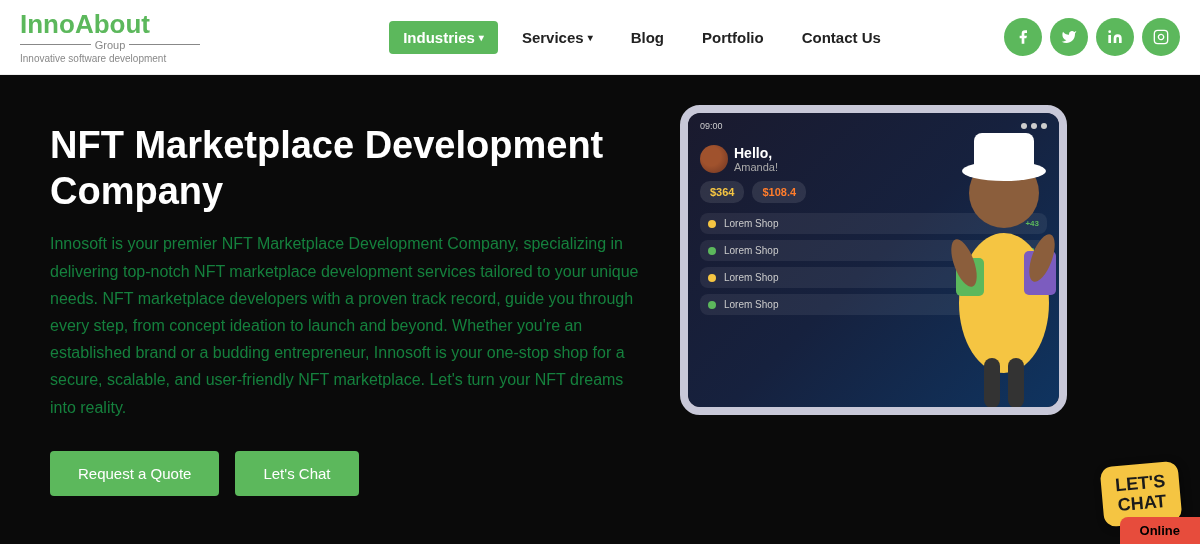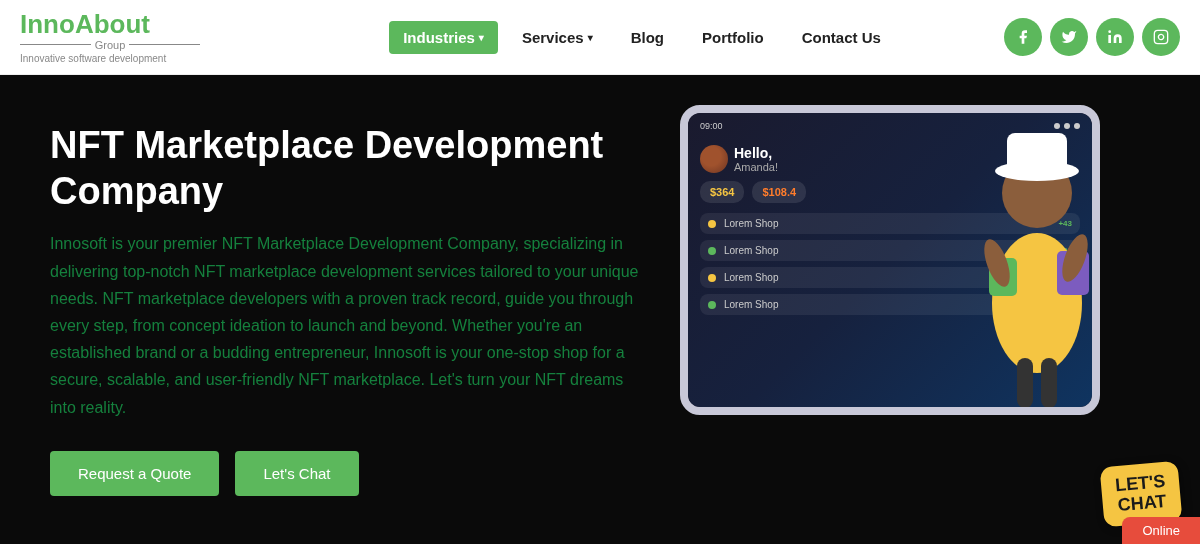--- a/index.html
+++ b/index.html
@@ -149,21 +149,21 @@
 
     
     .hero-image {
       position: absolute;
       right: 80px;
       top: 30px;
       width: 440px;
       height: 400px;
     }
     .tablet-frame {
-      width: 420px;
+      width: 387px;
       height: 310px;
       background: #2a2a3e;
       border-radius: 20px;
       border: 8px solid #c8c8d8;
       overflow: hidden;
       position: relative;
       display: flex;
     }
 
     
@@ -183,23 +183,23 @@
       box-shadow: 2px 2px 8px rgba(0,0,0,0.4);
       z-index: 10;
     }
 
     
     .online-badge {
       position: absolute;
       bottom: 0;
       right: 0;
       background: #e74c3c;
-      color: #ffffff;
+      color: #000000;
       font-size: 13px;
-      font-weight: normal;
+      font-weight: bold;
       padding: 6px 20px;
       border-radius: 8px 0 0 0;
       z-index: 11;
     }
 
     
     .app-screen {
       width: 100%;
       height: 100%;
       background: linear-gradient(135deg, #1a1a2e 0%, #16213e 50%, #0f3460 100%);

